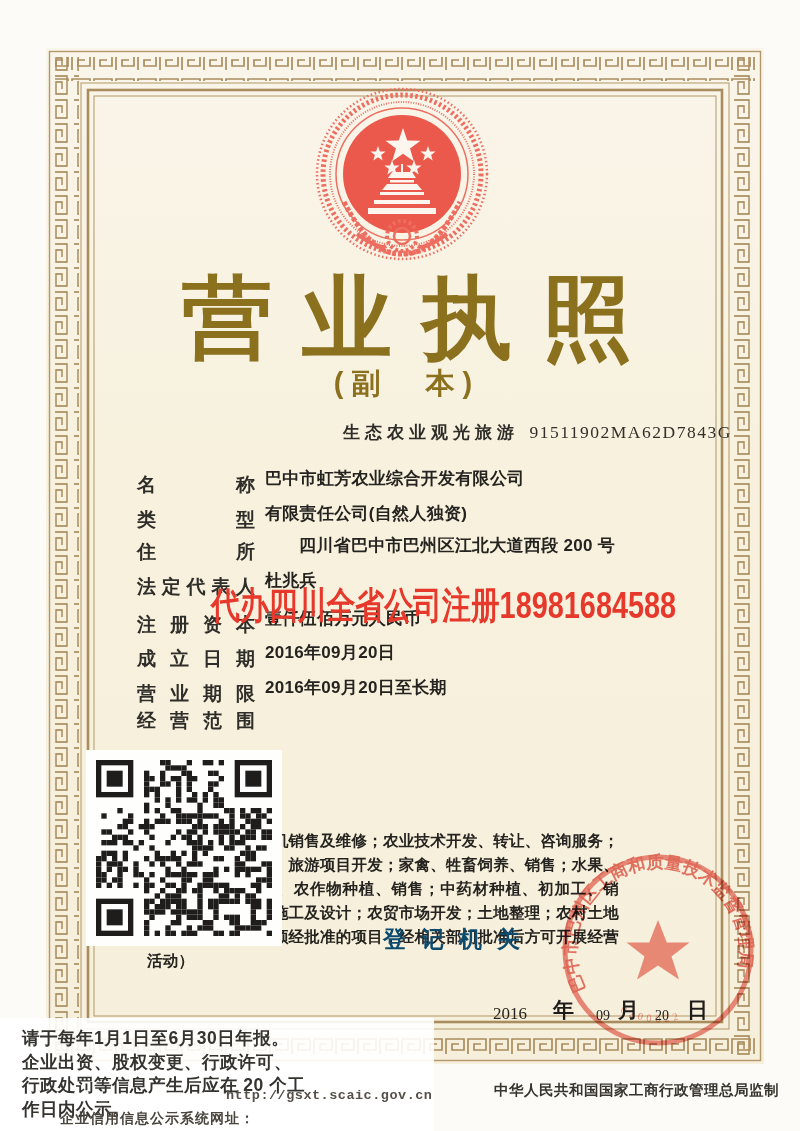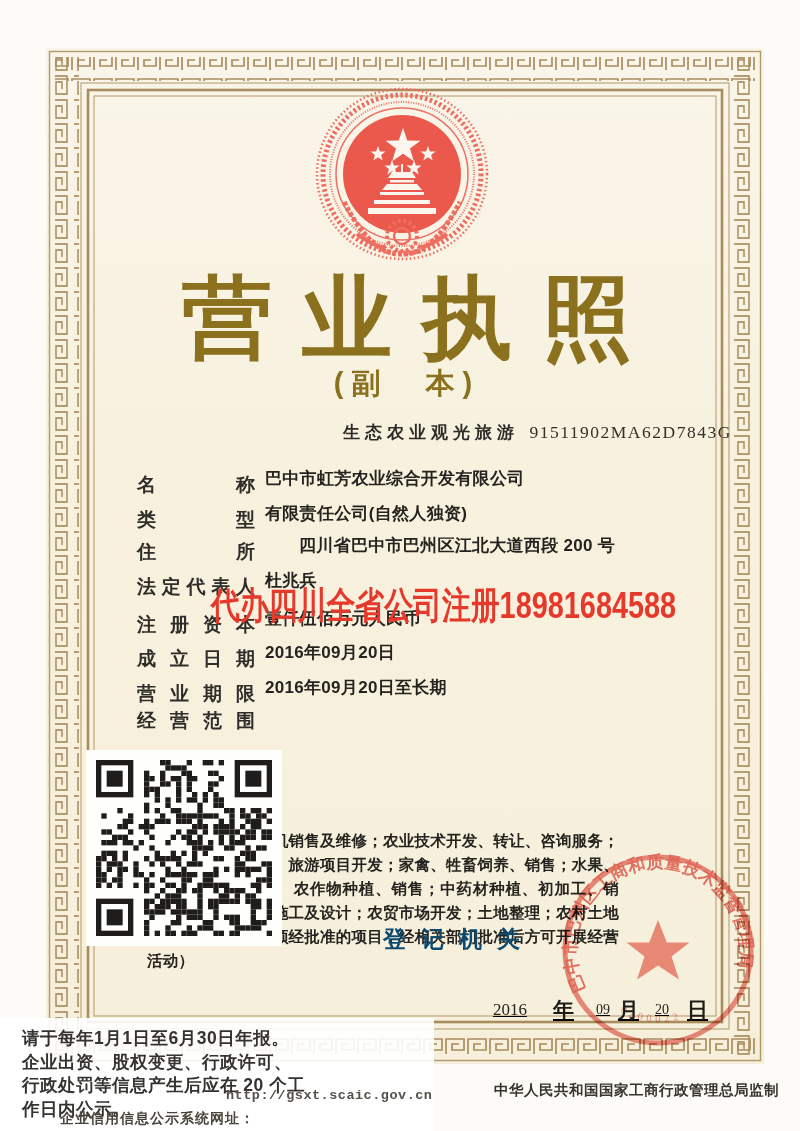--- a/index.html
+++ b/index.html
@@ -23,21 +23,21 @@
           text-align:justify;text-align-last:justify;padding-top:7px;line-height:1;}
   .fvalue{margin-left:10px;font-size:17px;font-weight:600;color:#25231f;line-height:1.25;letter-spacing:0.3px;}
   .r1{top:2px;} .r2{top:37px;} .r3{top:69px;gap:34px;} .r4{top:104px;} .r5{top:142px;}
   .r6{top:176px;} .r7{top:211px;} .r8{top:238px;flex-direction:column;}
   .scope{width:472px;font-size:15.5px;line-height:24px;text-align:justify;letter-spacing:0.2px;}
   .watermark{position:absolute;left:211px;top:581px;font-size:37px;font-weight:700;color:#e6392b;
              white-space:nowrap;transform:scaleX(0.78);transform-origin:left top;letter-spacing:0px;z-index:6;}
   .qr-wrap{position:absolute;left:86px;top:750px;width:196px;height:196px;background:#fefefc;z-index:2;}
   .qr-wrap svg{position:absolute;left:10px;top:10px;}
   .registrar{position:absolute;left:383px;top:924px;font-size:23px;font-weight:700;color:#0c4a6e;letter-spacing:15px;}
-  .date-line{position:absolute;left:493px;top:996px;display:flex;align-items:center;z-index:5;text-decoration:underline;}
+  .date-line{position:absolute;left:493px;top:996px;display:flex;align-items:flex-end;z-index:5;}
   .d-year{font-family:"Liberation Serif",serif;font-size:17px;color:#25231f;}
   .d-unit{font-size:21px;font-weight:700;color:#1e1c19;}
   .d-num{font-family:"Liberation Serif",serif;font-size:14px;color:#25231f;}
   .g26{margin-left:26px;} .g22{margin-left:22px;} .g8{margin-left:8px;} .g16{margin-left:16px;} .g18{margin-left:18px;}
   .seal{position:absolute;left:543px;top:838px;z-index:4;mix-blend-mode:multiply;opacity:0.88;}
   .notice-patch{position:absolute;left:0;top:1018px;width:434px;height:156px;background:rgba(255,255,255,0.90);z-index:7;}
   .notice-lines{position:absolute;left:22px;top:9px;font-size:17.5px;font-weight:600;color:#35332f;
                 line-height:23.5px;letter-spacing:0.5px;white-space:nowrap;}
   .pub-label{position:absolute;left:60px;top:92px;font-size:14px;font-weight:600;color:#4a463e;letter-spacing:1px;}
   .pub-url{position:absolute;left:226px;top:70px;font-size:13.5px;font-weight:700;color:#55504a;

